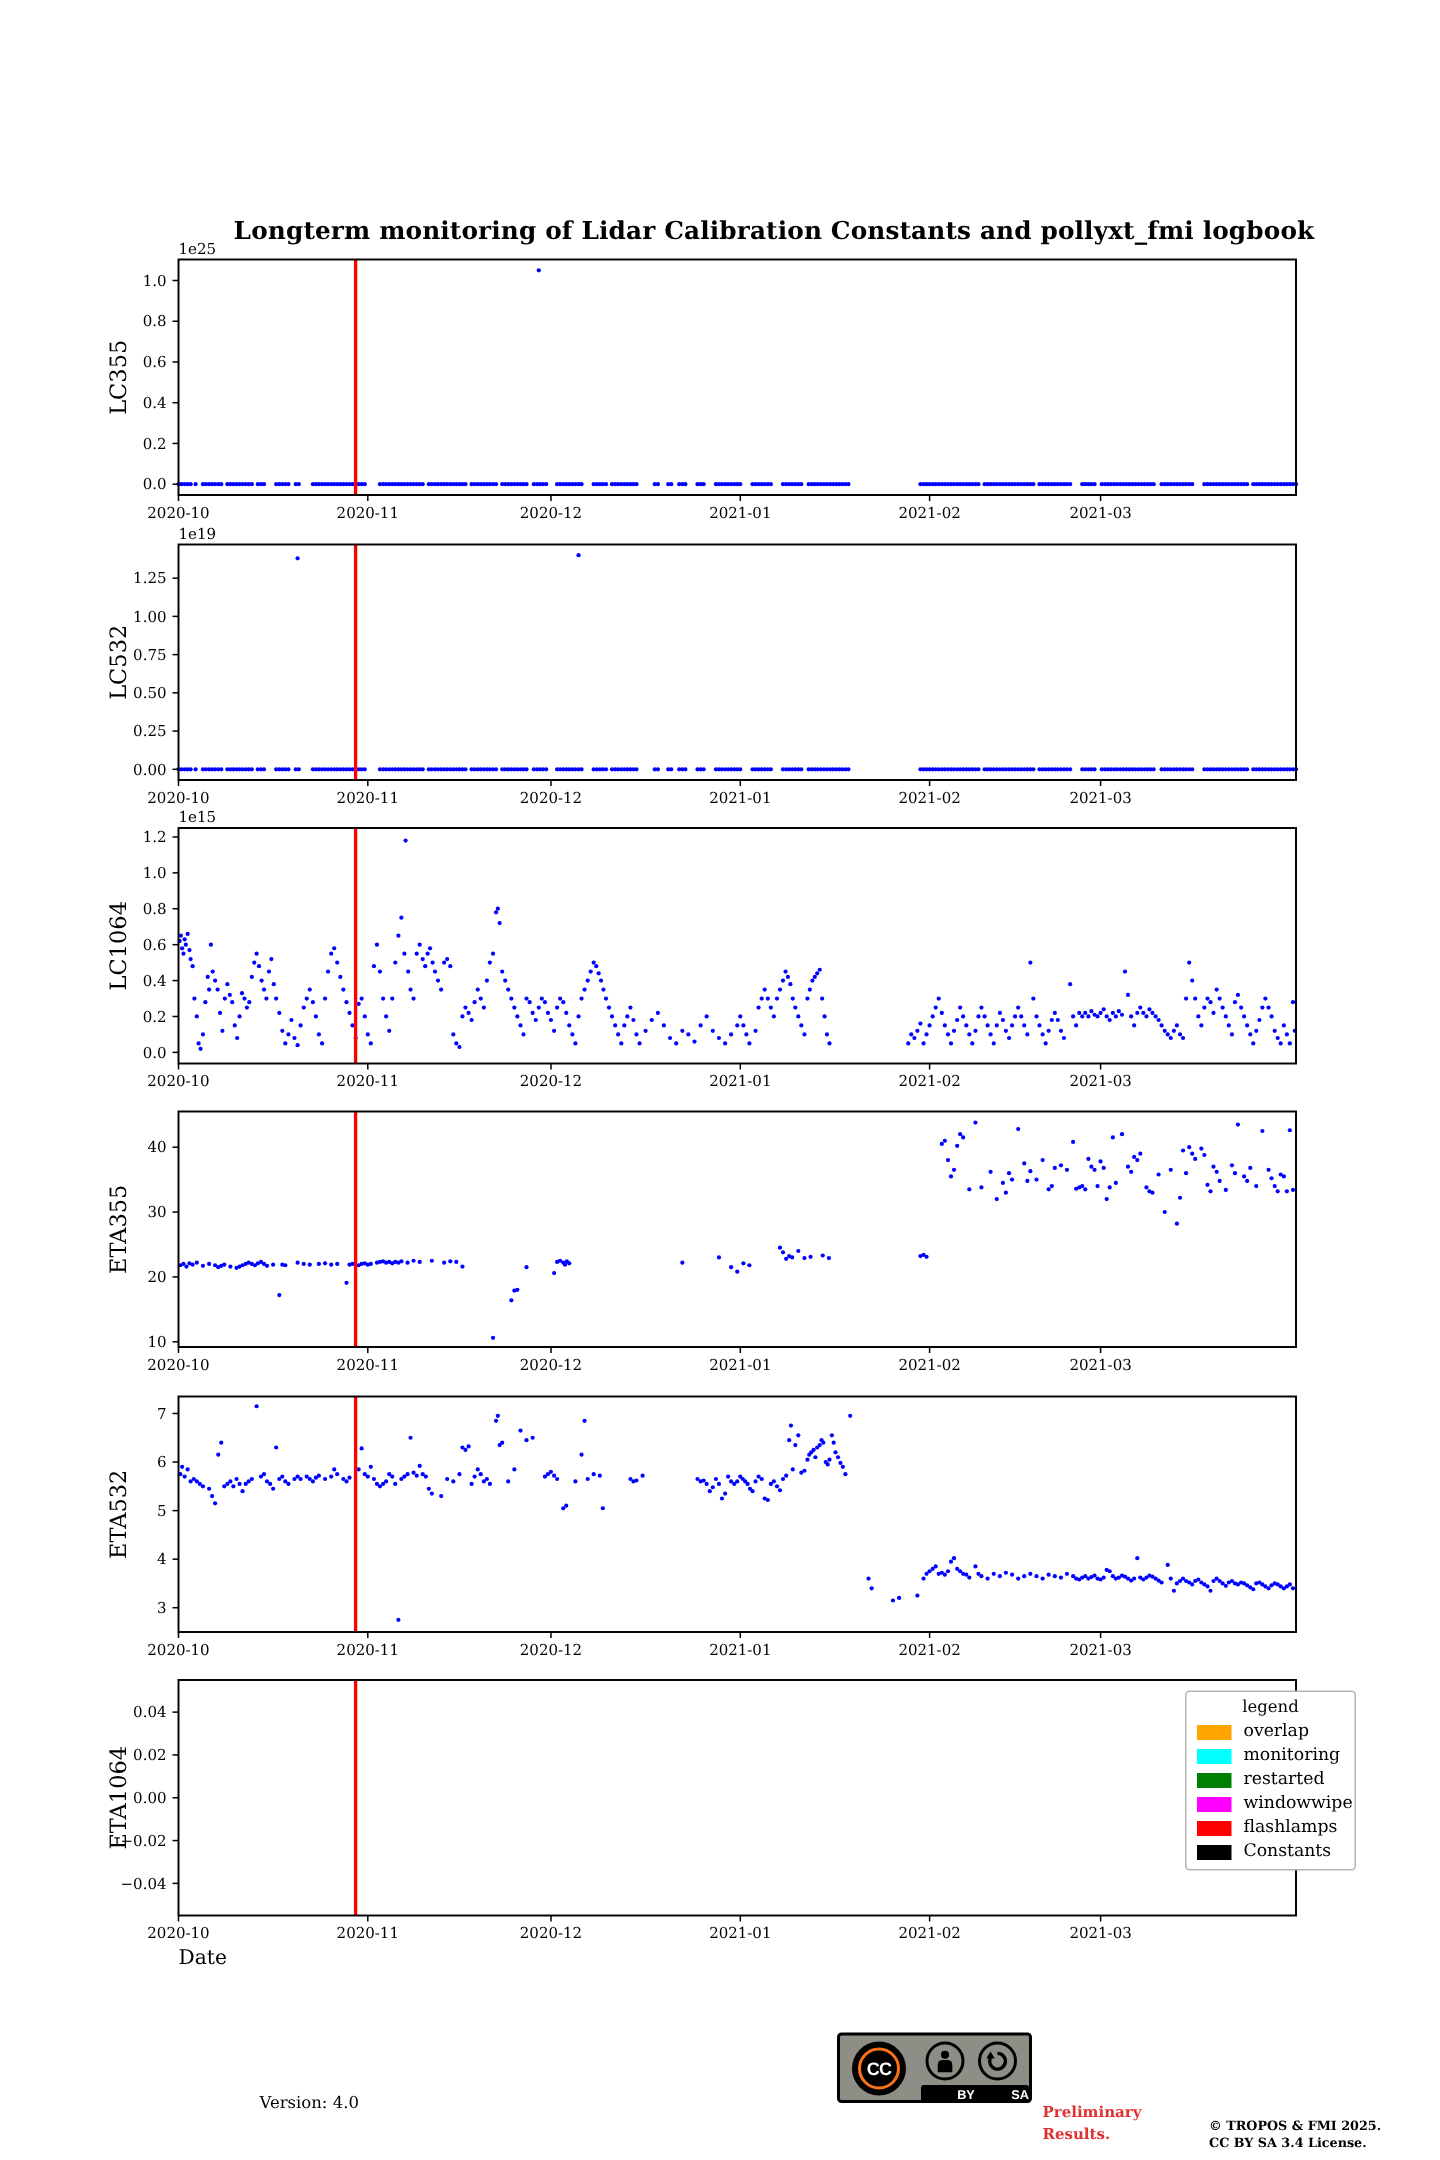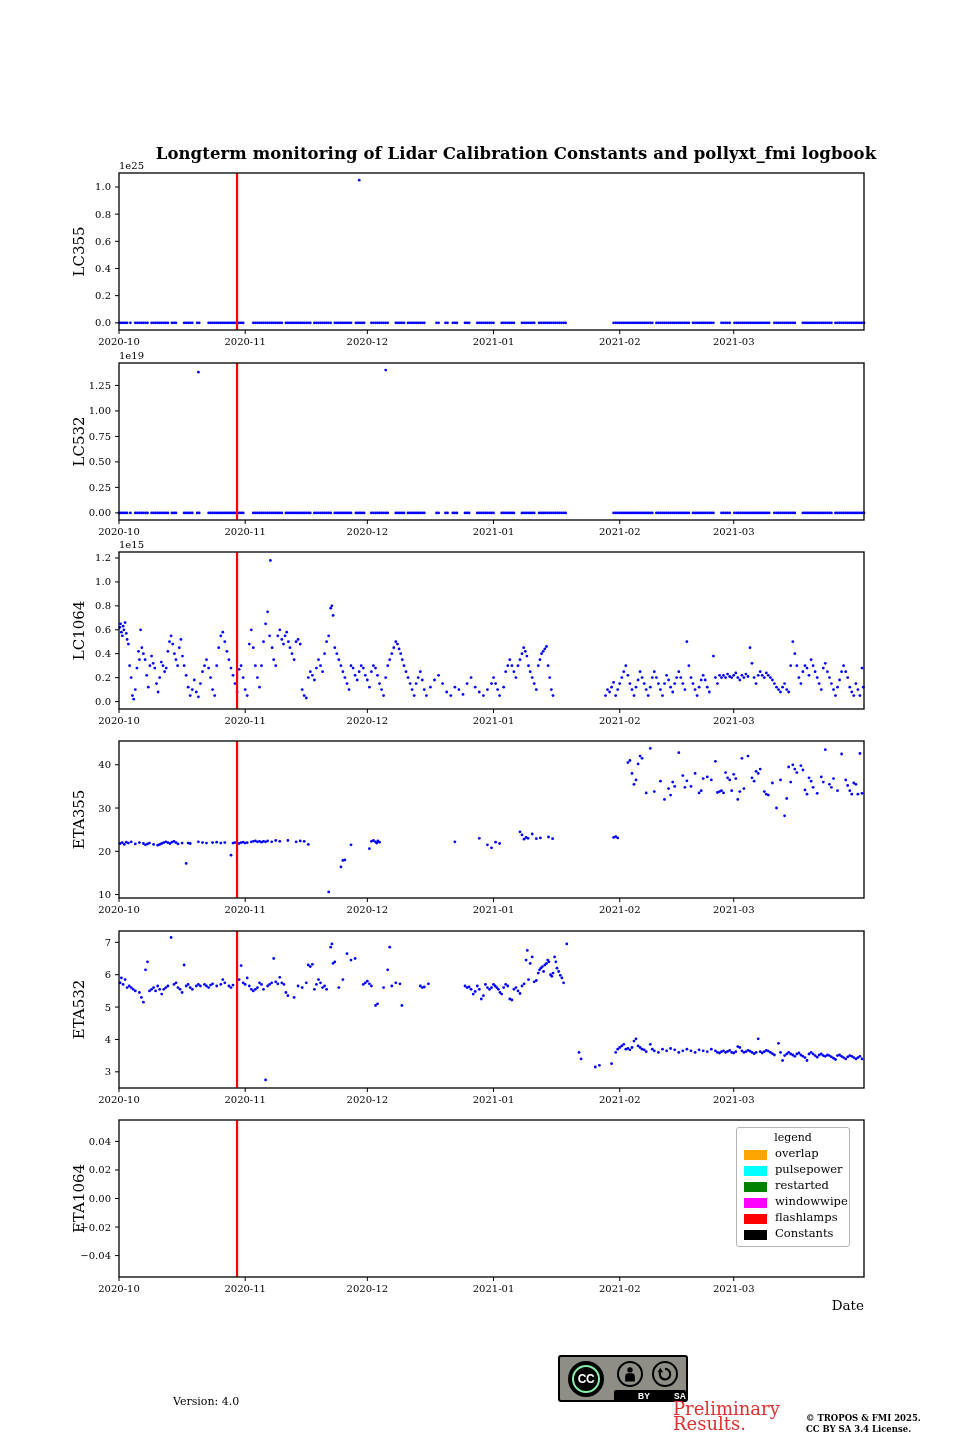--- a/index.html
+++ b/index.html
@@ -1,38 +1,38 @@
 <!DOCTYPE html>
 <html><head>
 <meta charset="utf-8">
 <style>
   html,body{margin:0;padding:0;background:#fff;}
   body{width:960px;height:1440px;position:relative;font-family:"DejaVu Serif",serif;color:#000;overflow:hidden;}
   svg#plot{position:absolute;left:0;top:0;}
   svg#plot text{font-family:"DejaVu Serif",serif;fill:#000;}
   .title{position:absolute;top:144px;left:0;width:960px;text-align:center;
          font-weight:bold;font-size:16.5px;letter-spacing:0.1px;padding-left:36px;}
-  .xlabel{position:absolute;top:1297px;left:119px;width:745px;text-align:right;font-size:13.5px;}
+  .xlabel{position:absolute;top:1297px;left:119px;width:745px;text-align:left;font-size:13.5px;}
   
-  .legend-box{position:absolute;left:736px;top:1127px;width:114px;background:#fff;
+  .legend-box{position:absolute;left:790px;top:1127px;width:114px;background:#fff;
               border:1px solid #b4b4b4;border-radius:3px;padding:3px 0 5px 0;box-sizing:border-box;}
   .legend-title{text-align:center;font-size:11px;line-height:14px;}
   .lrow{display:flex;align-items:flex-end;gap:8px;padding:1.5px 7px;}
   .sw{width:23px;height:10px;flex:0 0 23px;}
   .lab{font-size:11.5px;line-height:13px;}
   
   .version{position:absolute;left:157px;top:1395px;font-size:11px;margin-left:16px;}
-  .prelim{position:absolute;left:673px;top:1401px;font-weight:normal;font-size:18px;line-height:15px;}
+  .prelim{position:absolute;left:695px;top:1401px;font-weight:bold;font-size:10px;line-height:15px;}
   .copyright{position:absolute;left:806px;top:1413px;font-weight:bold;font-size:8.5px;line-height:11px;}
   
   .badge{position:absolute;left:558px;top:1355px;width:130px;height:47px;background:#8e8e87;
          border:2px solid #000;border-radius:3px;box-sizing:border-box;}
   .cc-disc{position:absolute;left:8px;top:4px;width:36px;height:36px;border-radius:50%;background:#000;
            display:flex;align-items:center;justify-content:center;}
-  .cc-ring{width:28px;height:28px;border:2px solid #86efac;border-radius:50%;box-sizing:border-box;
+  .cc-ring{width:28px;height:28px;border:2px solid #f97316;border-radius:50%;box-sizing:border-box;
            display:flex;align-items:center;justify-content:center;color:#fff;
            font-family:"Liberation Sans",sans-serif;font-weight:bold;font-size:12px;letter-spacing:-0.5px;}
   .icon-circle{position:absolute;top:4px;width:26px;height:26px;border:2.5px solid #000;border-radius:50%;
                box-sizing:border-box;display:flex;align-items:center;justify-content:center;}
   .by-circle{left:57px;} .sa-circle{left:92px;}
   .badge-strip{position:absolute;left:54px;top:33px;width:72px;height:12px;background:#000;border-radius:2px;
                display:flex;justify-content:space-around;align-items:center;}
   .badge-strip span{color:#fff;font-family:"Liberation Sans",sans-serif;font-weight:bold;font-size:8.5px;line-height:9px;padding-left:24px;}
 </style>
 </head>
@@ -1581,21 +1581,21 @@
 
   <div class="legend-box">
     <div class="legend-title">legend</div>
     <div>
         <div class="lrow">
           <span class="sw" style="background: rgb(255, 165, 0);"></span>
           <span class="lab">overlap</span>
         </div>
         <div class="lrow">
           <span class="sw" style="background: rgb(0, 255, 255);"></span>
-          <span class="lab">pulsepower</span>
+          <span class="lab">monitoring</span>
         </div>
         <div class="lrow">
           <span class="sw" style="background: rgb(0, 128, 0);"></span>
           <span class="lab">restarted</span>
         </div>
         <div class="lrow">
           <span class="sw" style="background: rgb(255, 0, 255);"></span>
           <span class="lab">windowwipe</span>
         </div>
         <div class="lrow">

